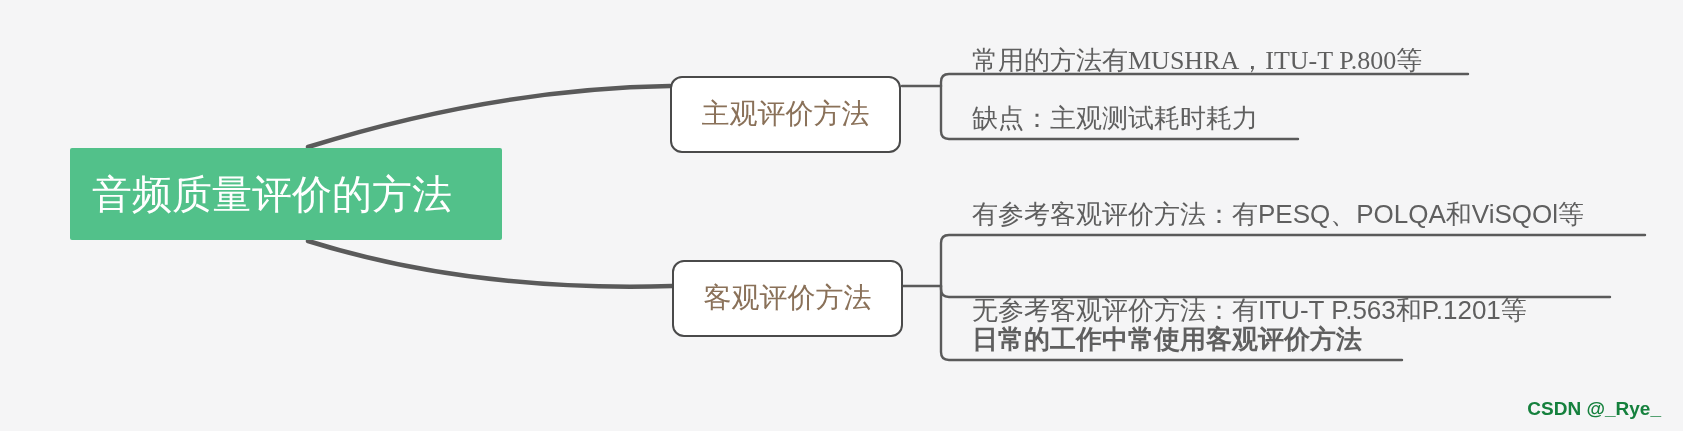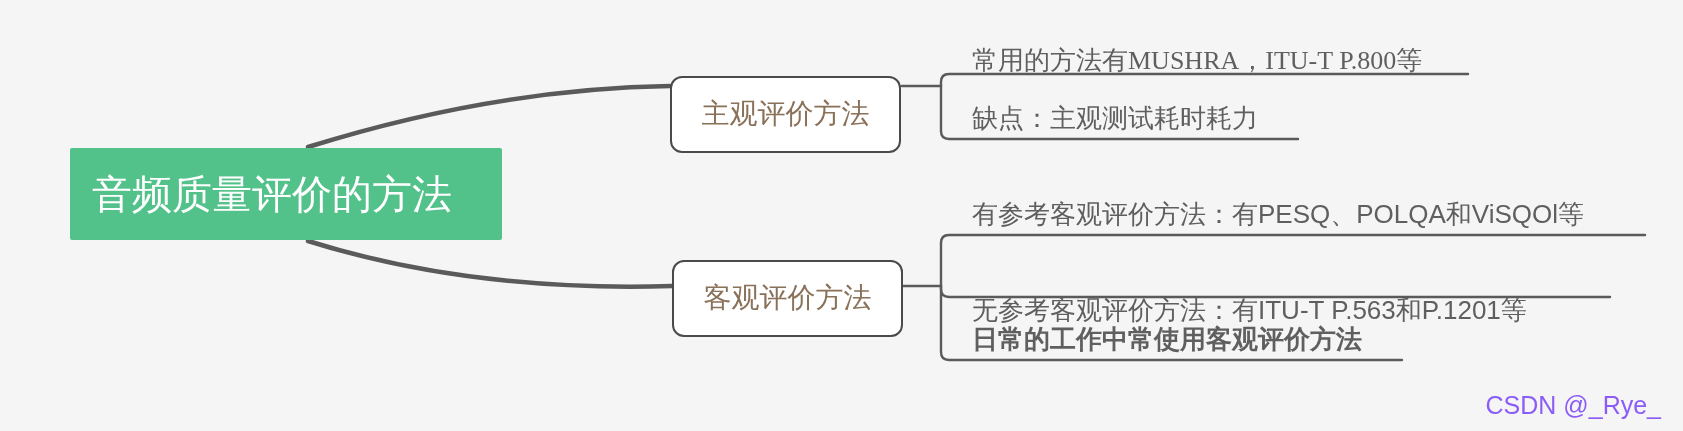--- a/index.html
+++ b/index.html
@@ -68,23 +68,24 @@
   .leaf-s1 { top: 44px; font-family: Liberation Serif, serif; }
   .leaf-s2 { top: 101px; }
   .leaf-o1 { top: 197px; }
   .leaf-o2 { top: 253px; margin-top: 40px; }
   .leaf-o3 { top: 322px; font-weight: bold; }
 
   .watermark {
     position: absolute;
     right: 22px;
     bottom: 11px;
-    color: #8b5cf6;
-    font-size: 25px;
+    color: #15803d;
+    font-size: 19px;
     white-space: nowrap;
+    font-weight: bold;
   }
 </style>
 </head>
 <body>
 
 <div class="canvas">
 
   <svg class="connector-layer" viewBox="0 0 1683 431" xmlns="http://www.w3.org/2000/svg">
 
     <path class="root-link" d="M 308 147 C 420 112, 540 88, 670 86"></path>

